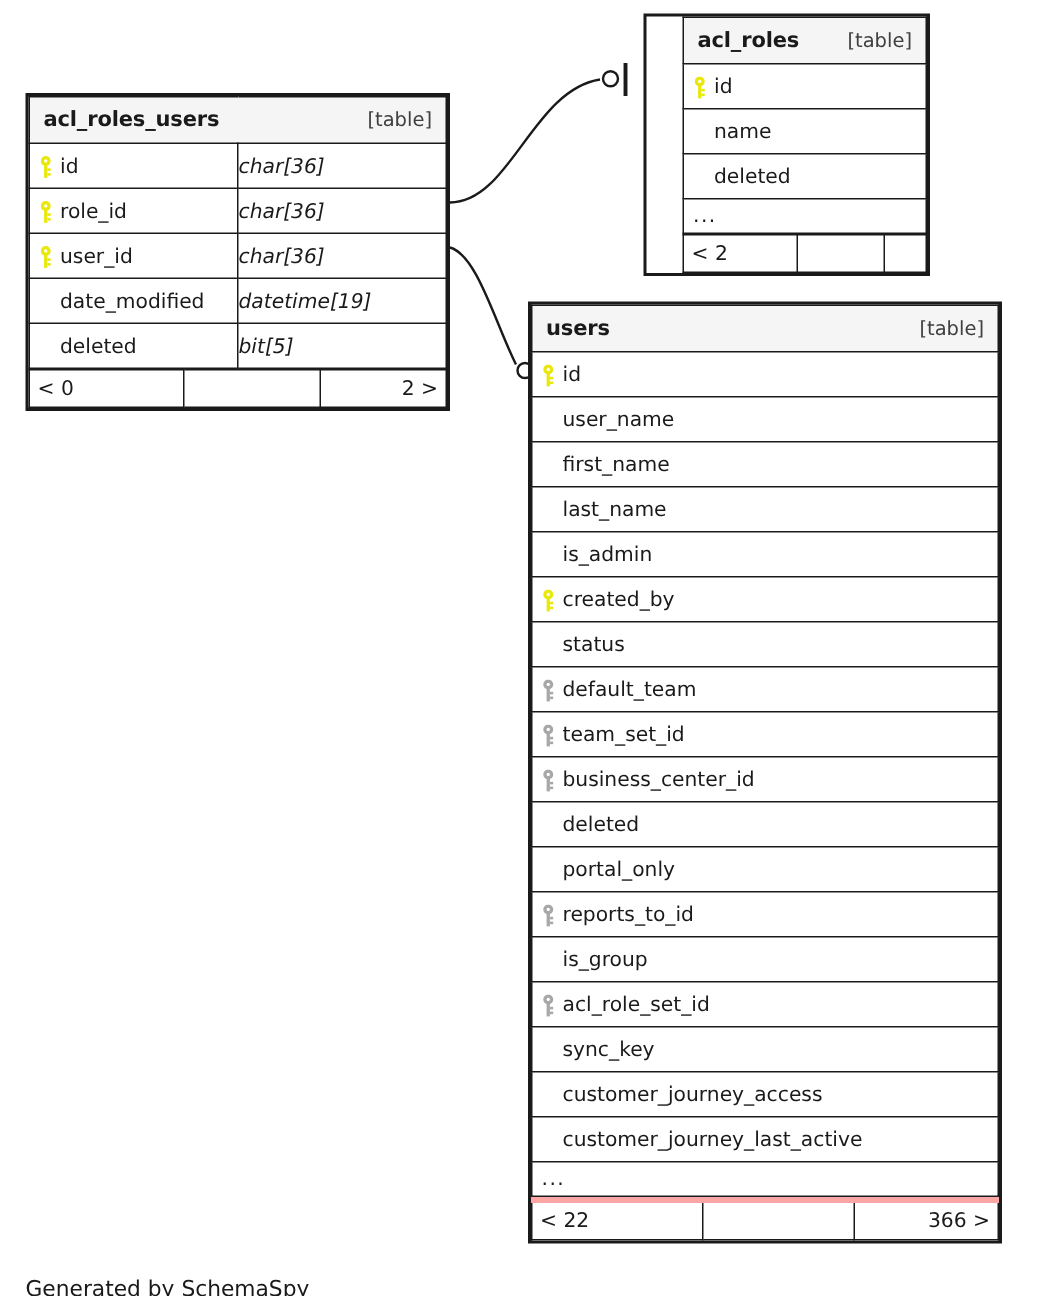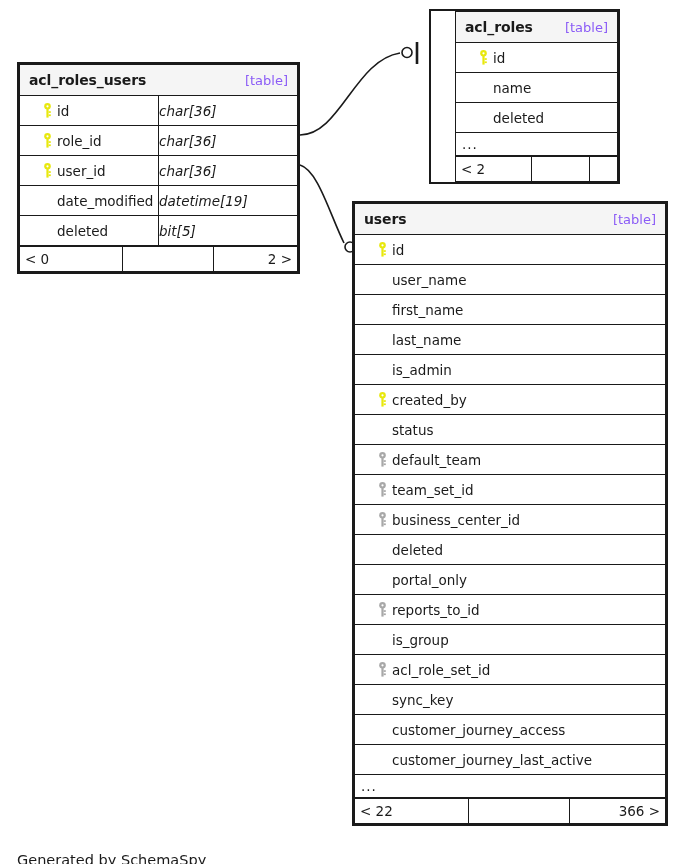--- a/index.html
+++ b/index.html
@@ -66,33 +66,32 @@
     align-items: center;
     width: 100%;
   }
   .ent-title {
     font-weight: bold;
     font-size: 14px;
     letter-spacing: -0.1px;
   }
   .ent-tag {
     font-size: 13px;
-    color: #8b5cf6;
+    color: #404040;
   }
 
   
   .col-name {
     padding: 0 6px;
     white-space: nowrap;
   }
   .col-name .cn-inner {
     display: flex;
-    align-items: center;
+    align-items: flex-end;
     gap: 0;
-    margin-left: 17px;
   }
   .keyslot {
     display: inline-block;
     width: 20px;
     min-width: 20px;
     text-align: center;
     line-height: 0;
   }
   .keyslot svg { vertical-align: middle; }
   .col-label { white-space: nowrap; }
@@ -512,21 +511,21 @@
                 <span class="col-label">customer_journey_last_active</span>
               </div>
             </td>
           </tr>
           <tr class="ellipsis-row">
         <td>...</td>
       </tr>
     </tbody>
       </table>
 
-    <table style="border-top:1px solid #fca5a5;">
+    <table style="border-top:4px solid #fca5a5;">
       <tbody>
           <tr class="foot-row">
         <td class="foot-left" style="width:33%;">&lt; 22</td>
         <td class="foot-mid" style="width:29%;"></td>
         <td class="foot-right">366 &gt;</td>
       </tr>
     </tbody>
       </table>
   </div>
 

